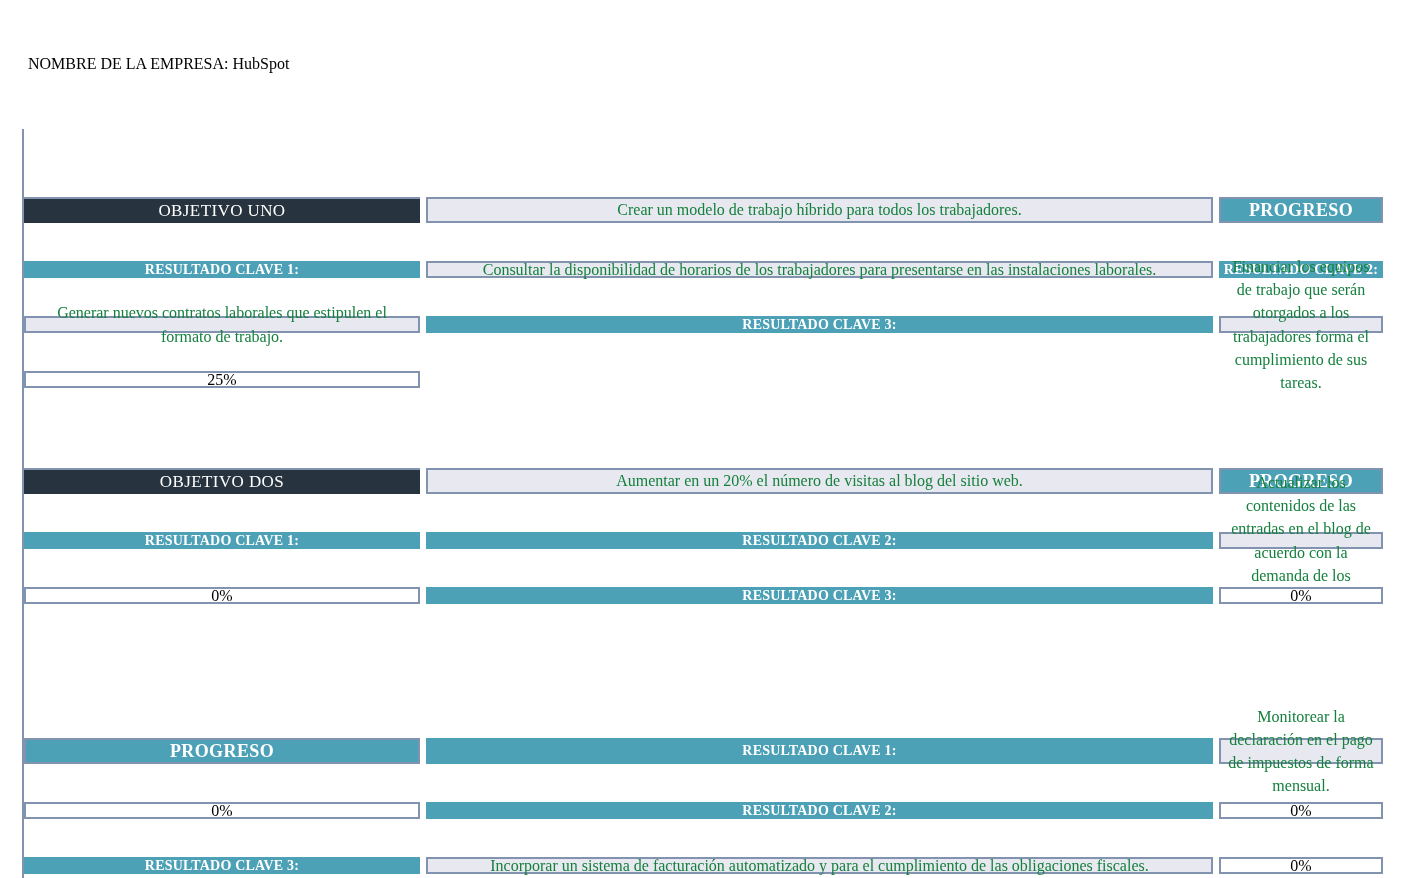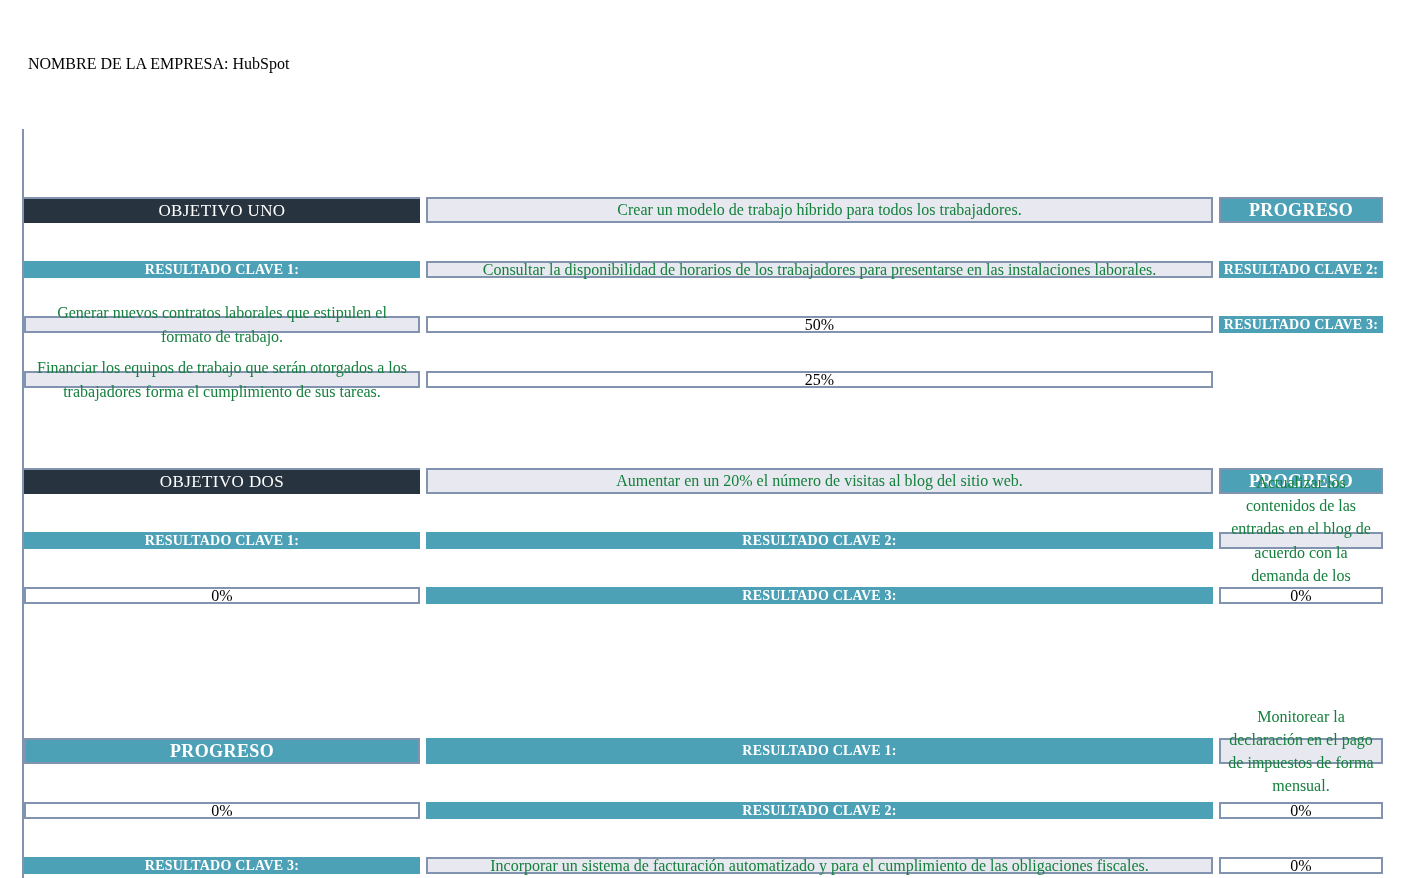--- a/index.html
+++ b/index.html
@@ -108,21 +108,20 @@
   <div class="grid">
     <div class="cell dark">OBJETIVO UNO</div>
     <div class="cell desc">Crear un modelo de trabajo híbrido para todos los trabajadores.</div>
     <div class="cell phead">PROGRESO</div>
 
     <div class="cell teal">RESULTADO CLAVE 1:</div>
     <div class="cell desc">Consultar la disponibilidad de horarios de los trabajadores para presentarse en las instalaciones laborales.</div>
 
     <div class="cell teal">RESULTADO CLAVE 2:</div>
     <div class="cell desc">Generar nuevos contratos laborales que estipulen el formato de trabajo.</div>
-    <div class="cell pct">50%</div>
 
     <div class="cell teal">RESULTADO CLAVE 3:</div>
     <div class="cell desc">Financiar los equipos de trabajo que serán otorgados a los trabajadores forma el cumplimiento de sus tareas.</div>
     <div class="cell pct">25%</div>
   </div>
 </section>
 
 <section id="table-2" class="okr-table">
   <div class="grid">
     <div class="cell dark">OBJETIVO DOS</div>

